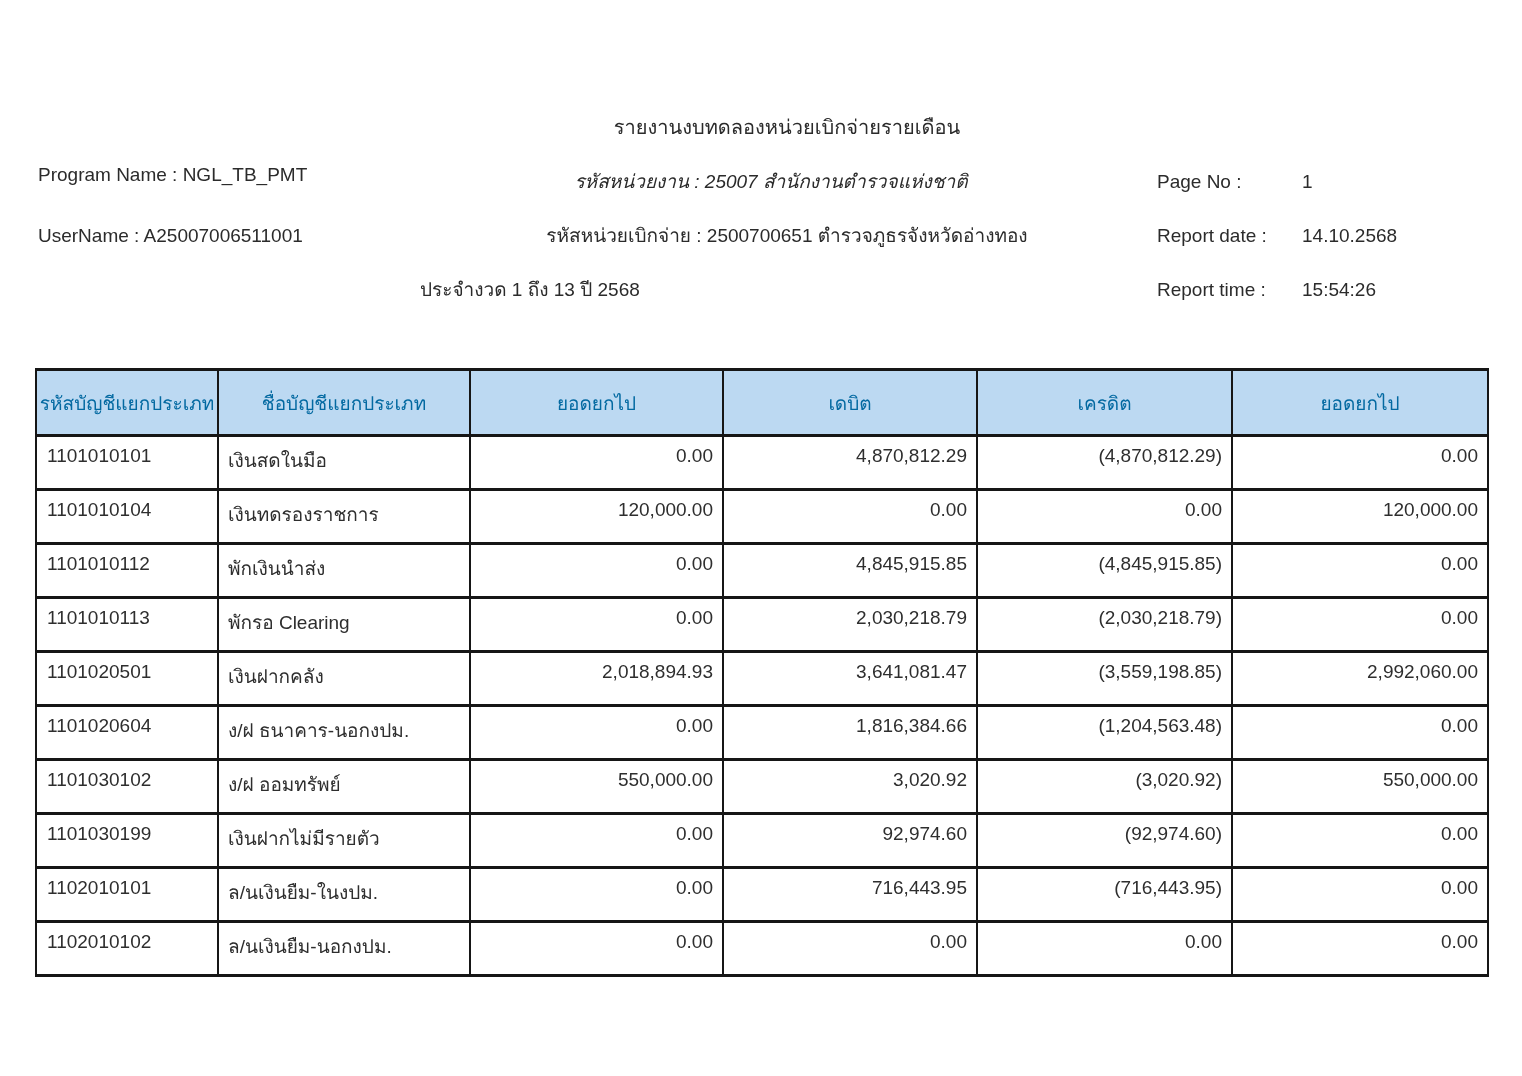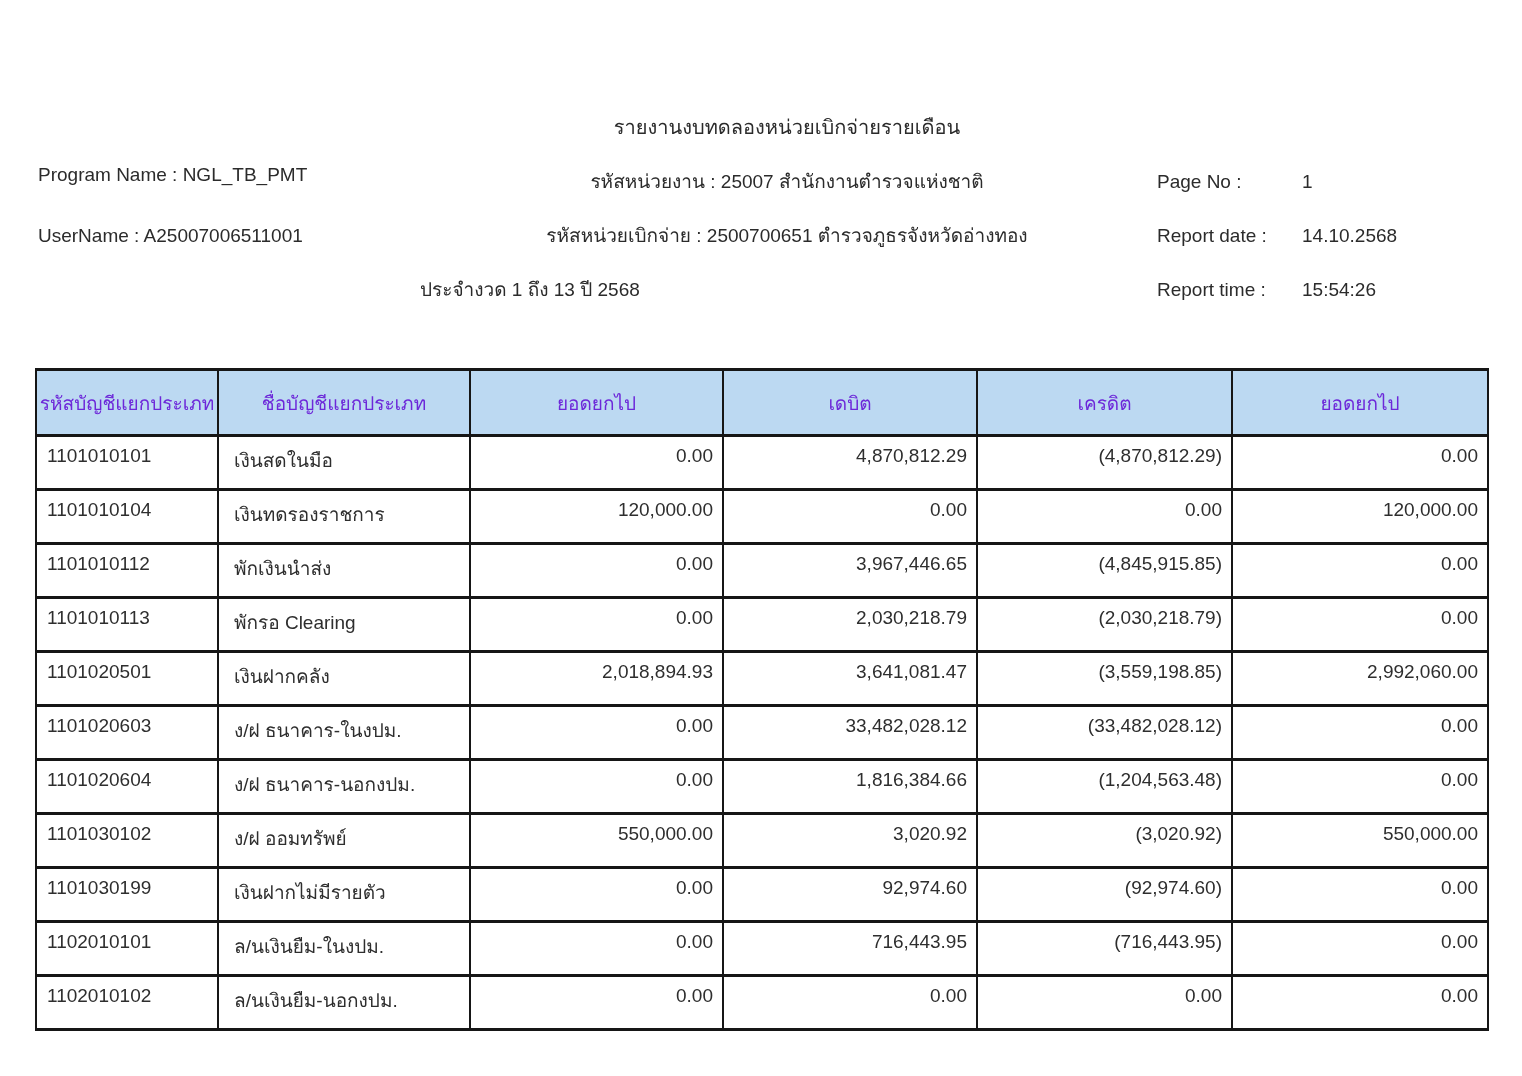--- a/index.html
+++ b/index.html
@@ -21,21 +21,21 @@
   .hdr-text { font-size: 19px; line-height: 26px; white-space: nowrap; }
 
   .report-title {
     position: absolute;
     top: 113px; left: 420px; width: 734px;
     text-align: center;
     font-size: 20px; line-height: 28px;
   }
   .hdr-left-1  { position: absolute; top: 162px; left: 38px; }
   .hdr-left-2  { position: absolute; top: 223px; left: 38px; }
-  .hdr-center-1 { position: absolute; top: 169px; left: 420px; width: 734px; text-align: center; }
+  .hdr-center-1 { position: absolute; top: 169px; left: 404px; width: 734px; text-align: center; font-style: italic; }
   .hdr-center-2 { position: absolute; top: 223px; left: 420px; width: 734px; text-align: center; }
   .hdr-center-3 { position: absolute; top: 277px; left: 420px; width: 734px; }
   .hdr-right-label-1 { position: absolute; top: 169px; left: 1157px; }
   .hdr-right-label-2 { position: absolute; top: 223px; left: 1157px; }
   .hdr-right-label-3 { position: absolute; top: 277px; left: 1157px; }
   .hdr-right-val-1 { position: absolute; top: 169px; left: 1302px; }
   .hdr-right-val-2 { position: absolute; top: 223px; left: 1302px; }
   .hdr-right-val-3 { position: absolute; top: 277px; left: 1302px; }
 
   table.report-table {
@@ -53,31 +53,31 @@
     border-bottom-width: 3px;
     overflow: hidden;
     white-space: nowrap;
   }
   table.report-table thead th {
     background: var(--header-bg, #BCD9F2);
     height: 66px;
     font-weight: 400;
     text-align: center;
     vertical-align: middle;
-    color: #6d28d9;
+    color: #0369a1;
   }
   table.report-table tbody tr { height: 54px; }
   table.report-table tbody td {
     vertical-align: top;
     padding-top: 8px;
     background: #ffffff;
     color: #2e2e2e;
   }
   td.code { text-align: left;  padding-left: 10px; }
-  td.name { text-align: left;  padding-left: 15px;  }
+  td.name { text-align: left;  padding-left: 9px;  }
   td.num  { text-align: right; padding-right: 9px; margin-left: 19px; }
 
   col.c1 { width: 182px; }
   col.c2 { width: 252px; }
   col.c3 { width: 253px; }
   col.c4 { width: 254px; }
   col.c5 { width: 255px; }
   col.c6 { width: 256px; }
 </style>
 </head>
@@ -136,49 +136,41 @@
           <td class="name">เงินทดรองราชการ</td>
           <td class="num">120,000.00</td>
           <td class="num">0.00</td>
           <td class="num">0.00</td>
           <td class="num">120,000.00</td>
         </tr>
         <tr>
           <td class="code">1101010112</td>
           <td class="name">พักเงินนำส่ง</td>
           <td class="num">0.00</td>
-          <td class="num">3,967,446.65</td>
+          <td class="num">4,845,915.85</td>
           <td class="num">(4,845,915.85)</td>
           <td class="num">0.00</td>
         </tr>
         <tr>
           <td class="code">1101010113</td>
           <td class="name">พักรอ Clearing</td>
           <td class="num">0.00</td>
           <td class="num">2,030,218.79</td>
           <td class="num">(2,030,218.79)</td>
           <td class="num">0.00</td>
         </tr>
         <tr>
           <td class="code">1101020501</td>
           <td class="name">เงินฝากคลัง</td>
           <td class="num">2,018,894.93</td>
           <td class="num">3,641,081.47</td>
           <td class="num">(3,559,198.85)</td>
           <td class="num">2,992,060.00</td>
         </tr>
         <tr>
-          <td class="code">1101020603</td>
-          <td class="name">ง/ฝ ธนาคาร-ในงปม.</td>
-          <td class="num">0.00</td>
-          <td class="num">33,482,028.12</td>
-          <td class="num">(33,482,028.12)</td>
-          <td class="num">0.00</td>
-        </tr>
-        <tr>
           <td class="code">1101020604</td>
           <td class="name">ง/ฝ ธนาคาร-นอกงปม.</td>
           <td class="num">0.00</td>
           <td class="num">1,816,384.66</td>
           <td class="num">(1,204,563.48)</td>
           <td class="num">0.00</td>
         </tr>
         <tr>
           <td class="code">1101030102</td>
           <td class="name">ง/ฝ ออมทรัพย์</td>

